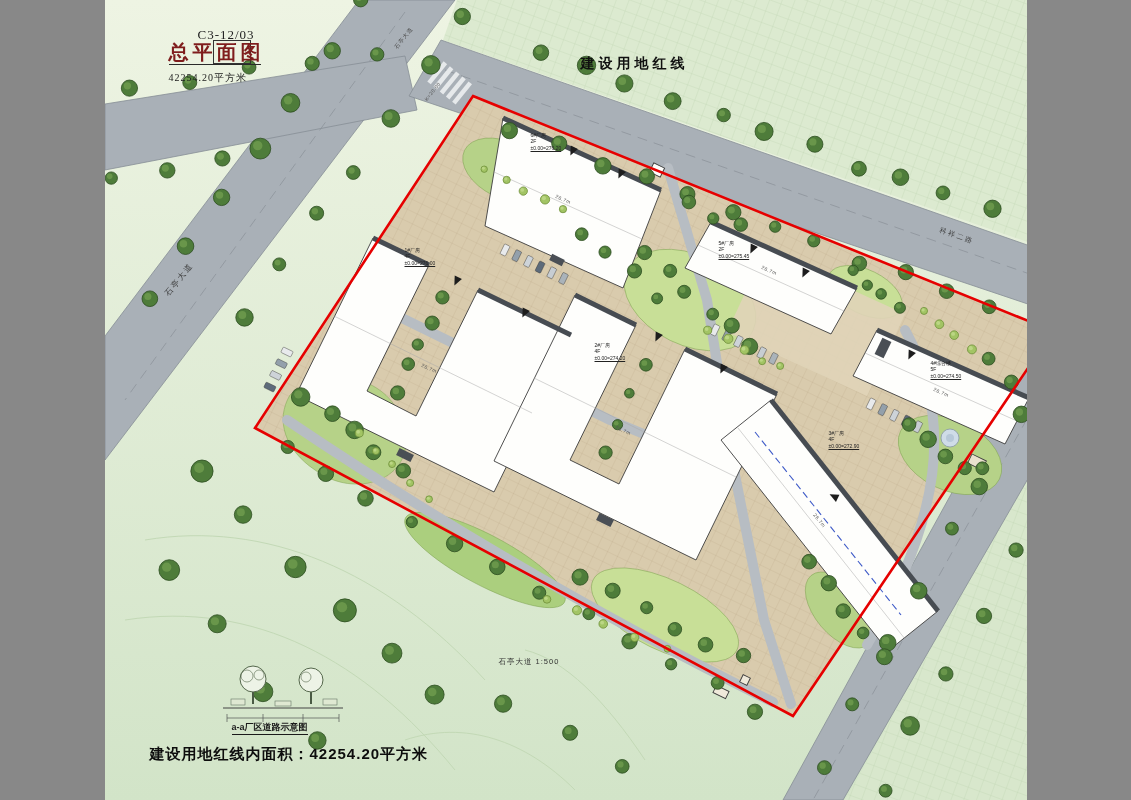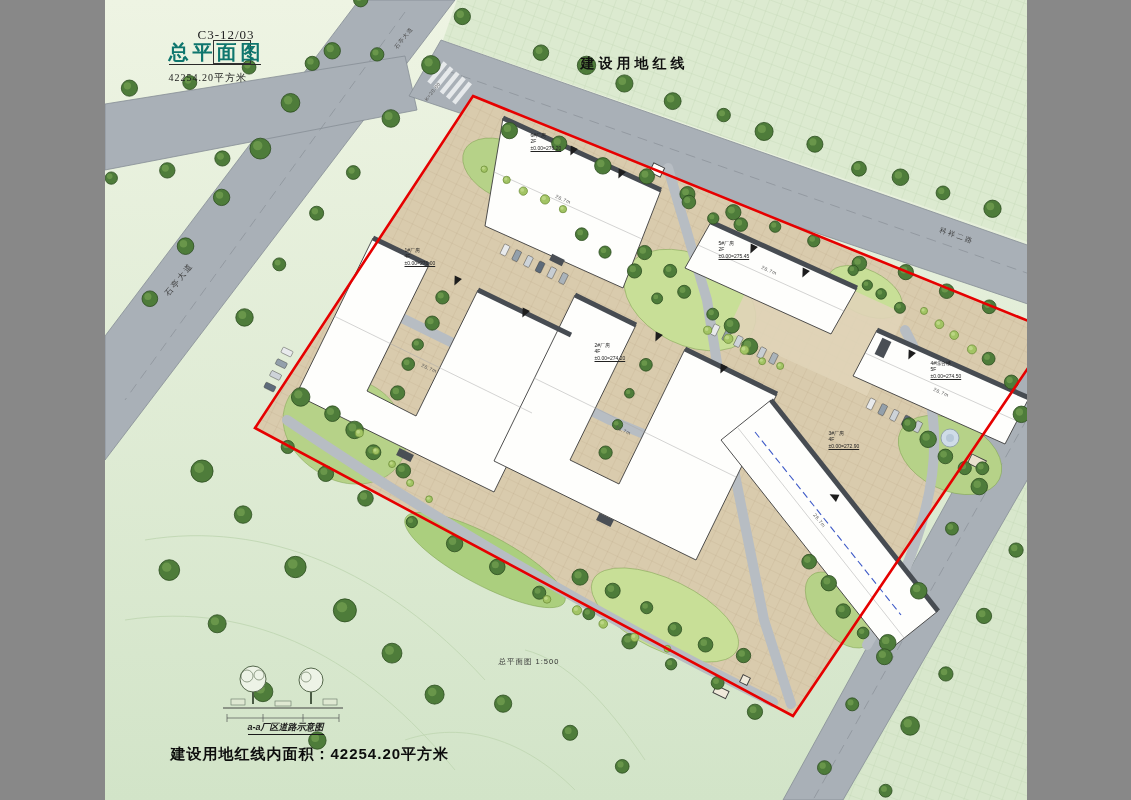--- a/index.html
+++ b/index.html
@@ -1,21 +1,21 @@
 <!DOCTYPE html>
 <html><head>
 <meta charset="utf-8">
 <style>
   html,body{margin:0;padding:0;background:#888;}
   #stage{position:relative;width:922px;height:800px;margin:0 auto;overflow:hidden;
          font-family:"Liberation Sans",sans-serif;background:#e6efdc;}
   #scene{position:absolute;left:0;top:0;}
   .lbl{position:absolute;color:#222;transform-origin:left top;white-space:nowrap;line-height:1.25;}
   .serif{font-family:"Liberation Serif",serif;}
-  .title{font-size:20px;font-weight:bold;letter-spacing:4px;color:#0f766e;}
+  .title{font-size:20px;font-weight:bold;letter-spacing:4px;color:#7f1d1d;}
   .sheet{font-size:13px;color:#222;letter-spacing:1px;}
   .areaTxt{font-size:10px;color:#1a1a1a;letter-spacing:1px;}
   .redlineLbl{font-size:14px;font-weight:bold;letter-spacing:4px;color:#101010;}
   .bottomNote{font-size:15px;font-weight:bold;letter-spacing:1px;color:#0d0d0d;}
   .legendCap{font-size:9px;font-weight:bold;color:#1a1a1a;border-bottom:1px solid #1a1a1a;padding-bottom:1px;}
   .scaleNote{font-size:7.5px;color:#333;letter-spacing:1px;}
   .northN{font-size:12px;color:#333;font-weight:bold;}
   .street{font-size:8px;color:#3a3a3a;letter-spacing:2px;}
   .streetSm{font-size:5.5px;color:#4a4a4a;letter-spacing:1px;}
   .bldg{font-size:5px;color:#222;width:56px;}
@@ -638,23 +638,23 @@
 </svg>
 
 <div class="titleBox" style="left:108px;top:40px;width:36px;height:22px;"></div>
 <div class="lbl sheet serif" style="left:93px;top:27px;">C3-12/03</div>
 <div class="lbl title" style="left:64px;top:40px;">总平面图</div>
 <div class="titleRule" style="left:64px;top:64px;width:92px;"></div>
 <div class="lbl areaTxt serif" style="left:64px;top:72px;">42254.20平方米</div>
 
 <div class="lbl redlineLbl" style="left:476px;top:55px;">建设用地红线</div>
 <div class="lbl northN" style="left:1057px;top:28px;">N</div>
-<div class="lbl bottomNote" style="left:66px;top:745px;">建设用地红线内面积：42254.20平方米</div>
-<div class="lbl legendCap" style="left:143px;top:722px;font-style:italic;">a-a厂区道路示意图</div>
-<div class="lbl scaleNote" style="left:394px;top:657px;">总平面图 1:500</div>
+<div class="lbl bottomNote" style="left:45px;top:745px;">建设用地红线内面积：42254.20平方米</div>
+<div class="lbl legendCap" style="left:127px;top:722px;">a-a厂区道路示意图</div>
+<div class="lbl scaleNote" style="left:394px;top:657px;">石亭大道 1:500</div>
 
 <div class="lbl street" style="left:58px;top:292px;transform:rotate(-51deg);">石亭大道</div>
 <div class="lbl streetSm" style="left:288px;top:46px;transform:rotate(-51deg);">石亭大道</div>
 <div class="lbl street" style="left:836px;top:226px;transform:rotate(19.5deg);font-size:7px;">科祥二路</div>
 
 <div class="lbl bldg" style="left:300px;top:247px;">
   <span>1#厂房</span>
   <span>4F</span>
   <span class="elev">±0.00=276.00</span>
 </div>

